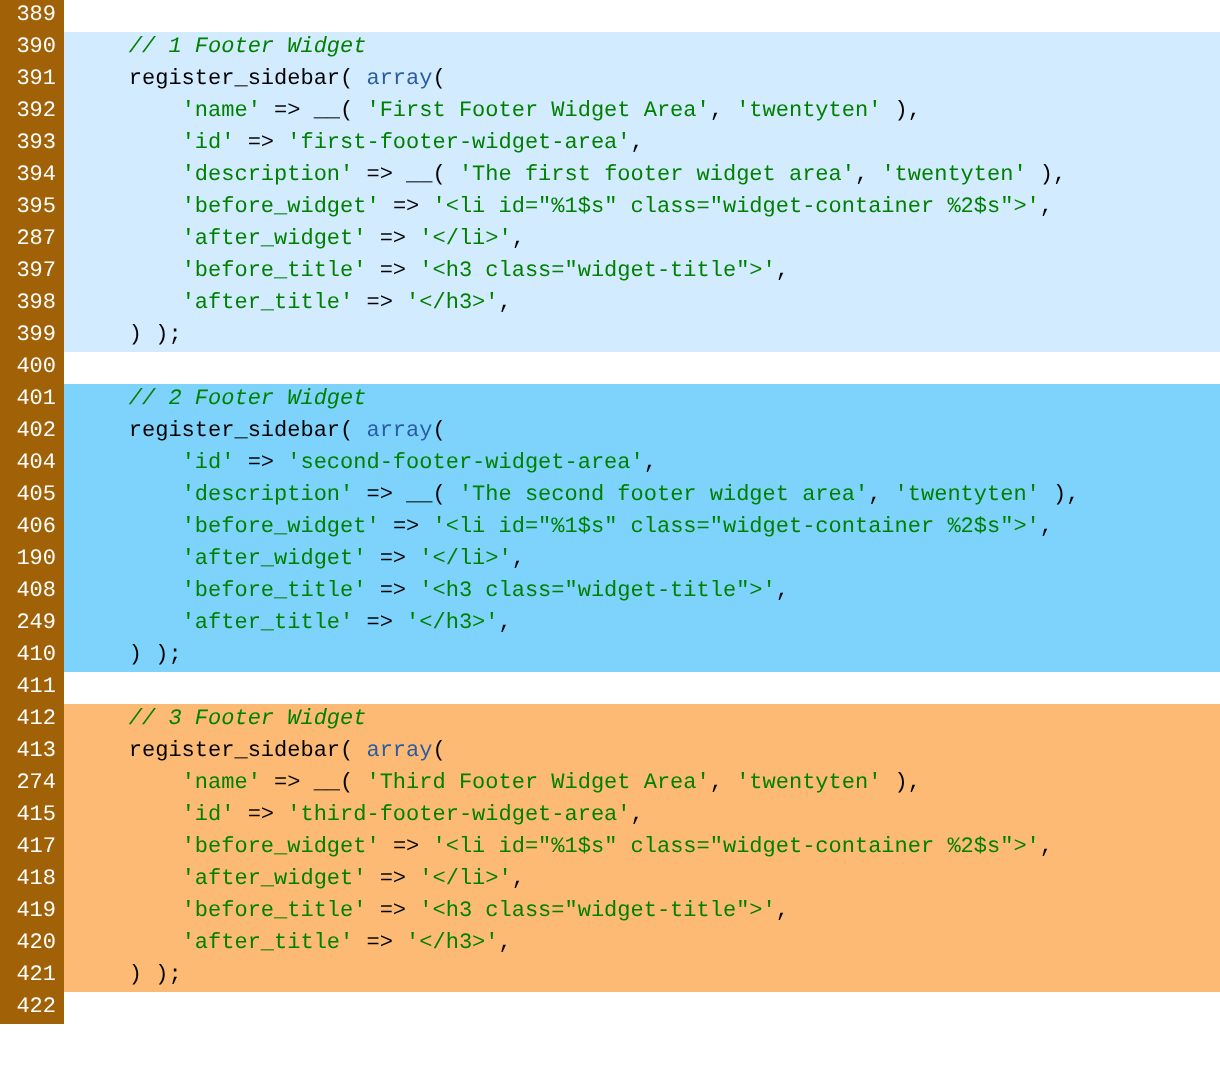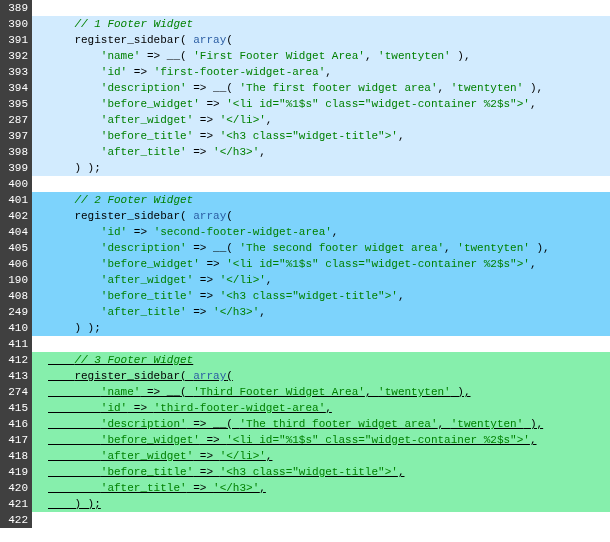--- a/index.html
+++ b/index.html
@@ -1,23 +1,23 @@
 <!DOCTYPE html>
 <html><head>
 <meta charset="utf-8">
 <style>
   html,body{margin:0;padding:0;background:#fff;}
   .wrap{font-family:Consolas,'Courier New',monospace;font-size:11px;line-height:16px;width:610px;}
   .line{display:flex;height:16px;}
-  .gut{width:16px;min-width:32px;background:#404040;color:#fff;text-align:right;padding-right:4px;box-sizing:border-box;user-select:none;}
-  .code{white-space:pre;flex:1;padding-left:16px;box-sizing:border-box;}
+  .gut{width:16px;min-width:32px;background:#a16207;color:#fff;text-align:right;padding-right:4px;box-sizing:border-box;user-select:none;}
+  .code{white-space:pre;flex:1;padding-left:6px;box-sizing:border-box;}
   .blank{background:#fff;}
   .b1{background:#d2ebfe;}
   .b2{background:#7dd3fc;}
-  .b3{background:#86efac;text-decoration:underline;}
+  .b3{background:#fdba74;}
   .str{color:#008000;}
   .com{color:#008000;font-style:italic;}
   .fn{color:#000;margin-top:48px;}
   .arr{color:#2b5da3;}
 </style>
 </head>
 <body>
 
 <div class="wrap" id="wrap">
     <div class="line">
@@ -118,24 +118,20 @@
     </div>
     <div class="line">
       <div class="gut">274</div>
       <div class="code b3">        <span class="str">'name'</span> =&gt; __( <span class="str">'Third Footer Widget Area'</span>, <span class="str">'twentyten'</span> ),</div>
     </div>
     <div class="line">
       <div class="gut">415</div>
       <div class="code b3">        <span class="str">'id'</span> =&gt; <span class="str">'third-footer-widget-area'</span>,</div>
     </div>
     <div class="line">
-      <div class="gut">416</div>
-      <div class="code b3">        <span class="str">'description'</span> =&gt; __( <span class="str">'The third footer widget area'</span>, <span class="str">'twentyten'</span> ),</div>
-    </div>
-    <div class="line">
       <div class="gut">417</div>
       <div class="code b3">        <span class="str">'before_widget'</span> =&gt; <span class="str">'&lt;li id="%1$s" class="widget-container %2$s"&gt;'</span>,</div>
     </div>
     <div class="line">
       <div class="gut">418</div>
       <div class="code b3">        <span class="str">'after_widget'</span> =&gt; <span class="str">'&lt;/li&gt;'</span>,</div>
     </div>
     <div class="line">
       <div class="gut">419</div>
       <div class="code b3">        <span class="str">'before_title'</span> =&gt; <span class="str">'&lt;h3 class="widget-title"&gt;'</span>,</div>

